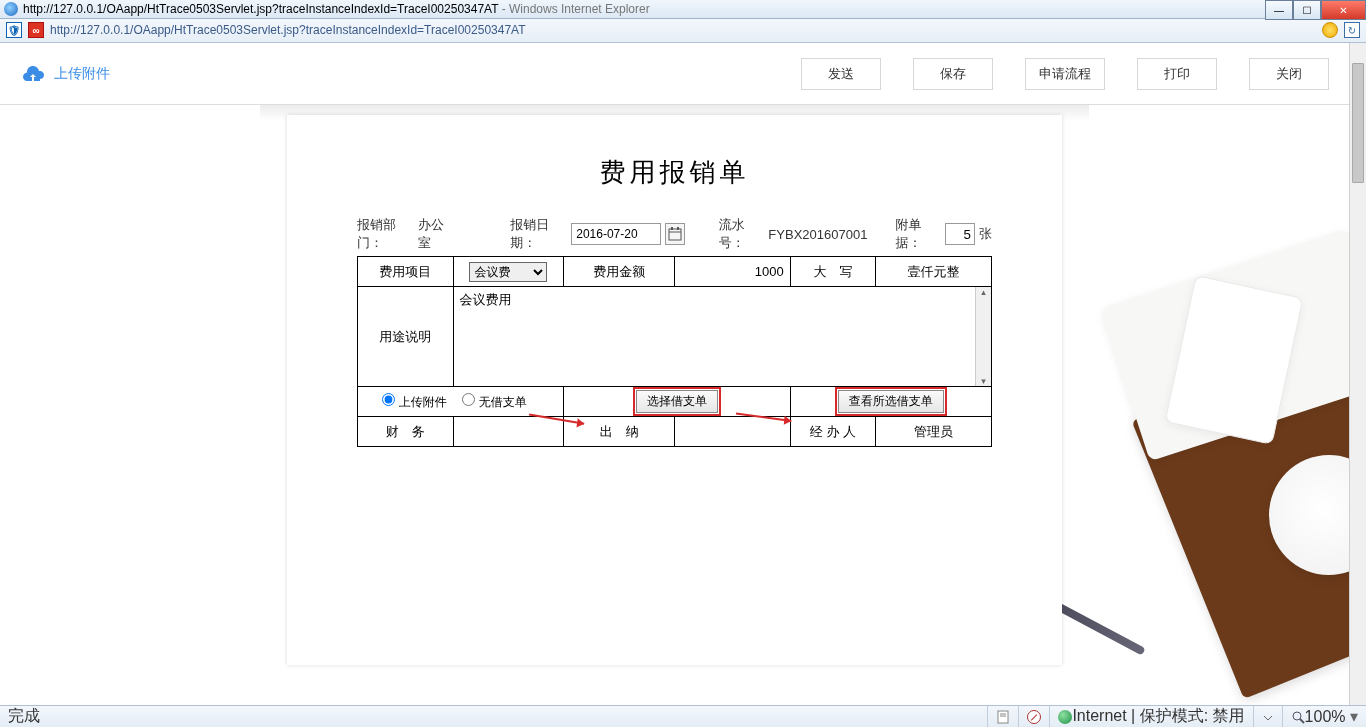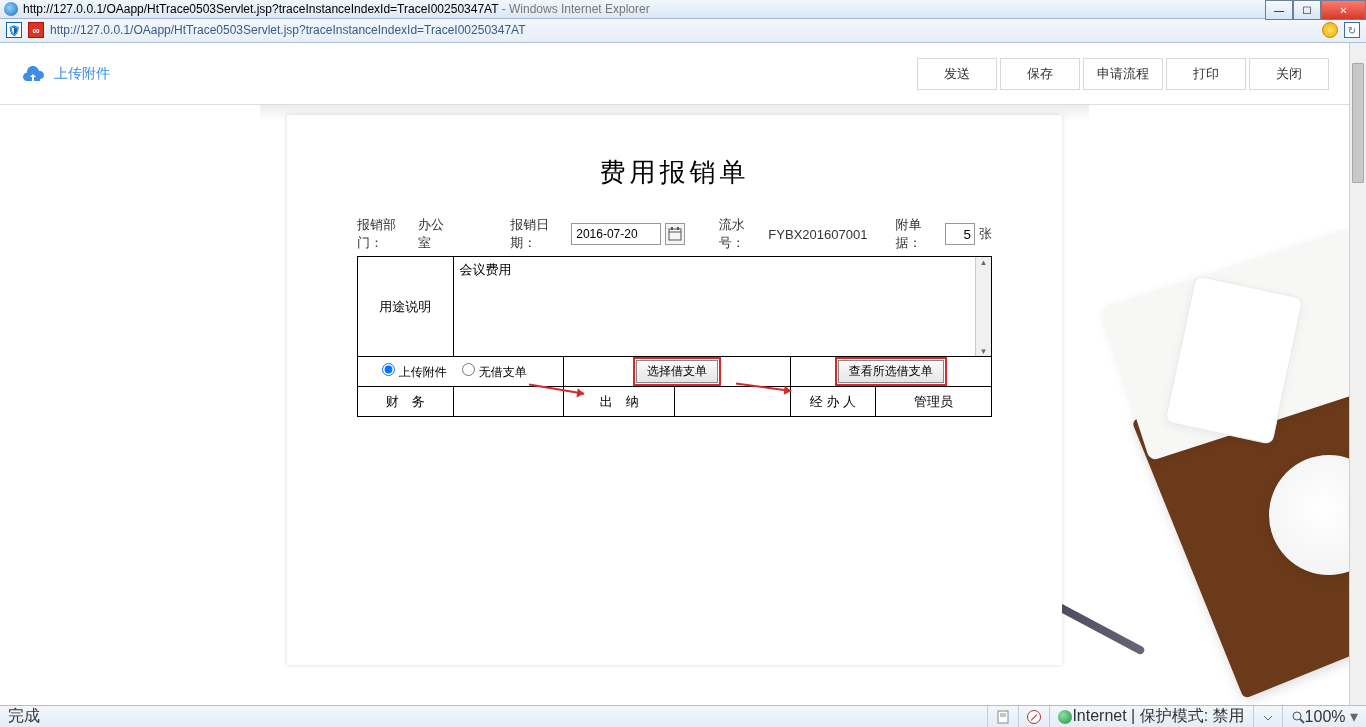--- a/index.html
+++ b/index.html
@@ -26,21 +26,21 @@
 .viewport { flex: 1; position: relative; background: #0f172a; display:flex; }
 .page-scroll { flex:1; overflow:auto; }
 .vscroll { width: 17px; background: #f0f0f0; border-left: 1px solid #d0d0d0; position:relative; }
 .vscroll .thumb { position:absolute; top:20px; left:2px; right:2px; height:120px; background:#c8c8c8; border:1px solid #a8a8a8; border-radius:1px;}
 
 
 .toolbar { height: 62px; border-bottom: 1px solid #ddd; display: flex; align-items: center; justify-content: space-between; padding: 0 20px; background:#fff; }
 .upload-link { display: flex; align-items: center; gap: 8px; color: #3b8de6; cursor: pointer; font-size: 14px; }
 .cloud-icon { width: 26px; height: 18px; position:relative; }
 .cloud-icon svg { width:26px; height:20px; }
-.action-btns { display: flex; gap: 3px; }
+.action-btns { display: flex; gap: 32px; }
 .action-btn { width: 80px; height: 32px; background: #fff; border: 1px solid #d8d8d8; color: #333; font-size: 13px; cursor: pointer; display:flex; align-items:center; justify-content:center; }
 
 
 .paper-wrap { padding: 10px 0 40px; display:flex; justify-content:center; background:#fff; position:relative; min-height:600px; }
 .bg-deco { position:absolute; inset:0; overflow:hidden; pointer-events:none; }
 .bg-deco .kb { position:absolute; right:-30px; bottom:280px; width:260px; height:160px; background:#f7f7f5; border-radius:8px; transform:rotate(-18deg); box-shadow:0 2px 10px rgba(0,0,0,0.08);}
 .bg-deco .calc { position:absolute; right:60px; top:180px; width:110px; height:150px; background:#fff; border:1px solid #eaeaea; border-radius:8px; transform:rotate(12deg); box-shadow:0 2px 10px rgba(0,0,0,0.06);}
 .bg-deco .pen { position:absolute; right:190px; bottom:110px; width:260px; height:8px; background:linear-gradient(90deg,#223,#667); border-radius:4px; transform:rotate(28deg);}
 .bg-deco .cup { position:absolute; right:-40px; bottom:130px; width:120px; height:120px; border-radius:50%; background:radial-gradient(circle at 45% 45%,#fff,#efefef); box-shadow:0 3px 12px rgba(0,0,0,0.1);}
 .bg-deco .pad { position:absolute; right:-70px; bottom:40px; width:240px; height:300px; background:#6b3a1a; border-radius:6px; transform:rotate(-22deg); box-shadow:0 3px 12px rgba(0,0,0,0.15);}
@@ -170,20 +170,32 @@
           <table class="ftable">
             <colgroup>
               <col style="width:95px">
                 <col style="width:110px">
                 <col style="width:110px">
                 <col style="width:115px">
                 <col style="width:85px">
                 <col style="width:115px">
             </colgroup>
             <tbody>
+                <tr>
+              <td class="lbl">费用项目</td>
+              <td class="lbl">
+                <select class="sel">
+                  <option>会议费</option>
+                </select>
+              </td>
+              <td class="lbl">费用金额</td>
+              <td class="amt">1000</td>
+              <td class="lbl">大　写</td>
+              <td class="lbl">壹仟元整</td>
+            </tr>
             <tr>
               <td class="lbl">用途说明</td>
               <td colspan="5" class="txta-cell">
                 <textarea class="txta" style="">会议费用</textarea>
                 <div class="txta-scroll"></div>
               </td>
             </tr>
             <tr>
               <td colspan="2" class="radio-row" style="text-align:center">
                 <label><input type="radio" name="loan" checked="" style=""> <span>上传附件</span></label>

